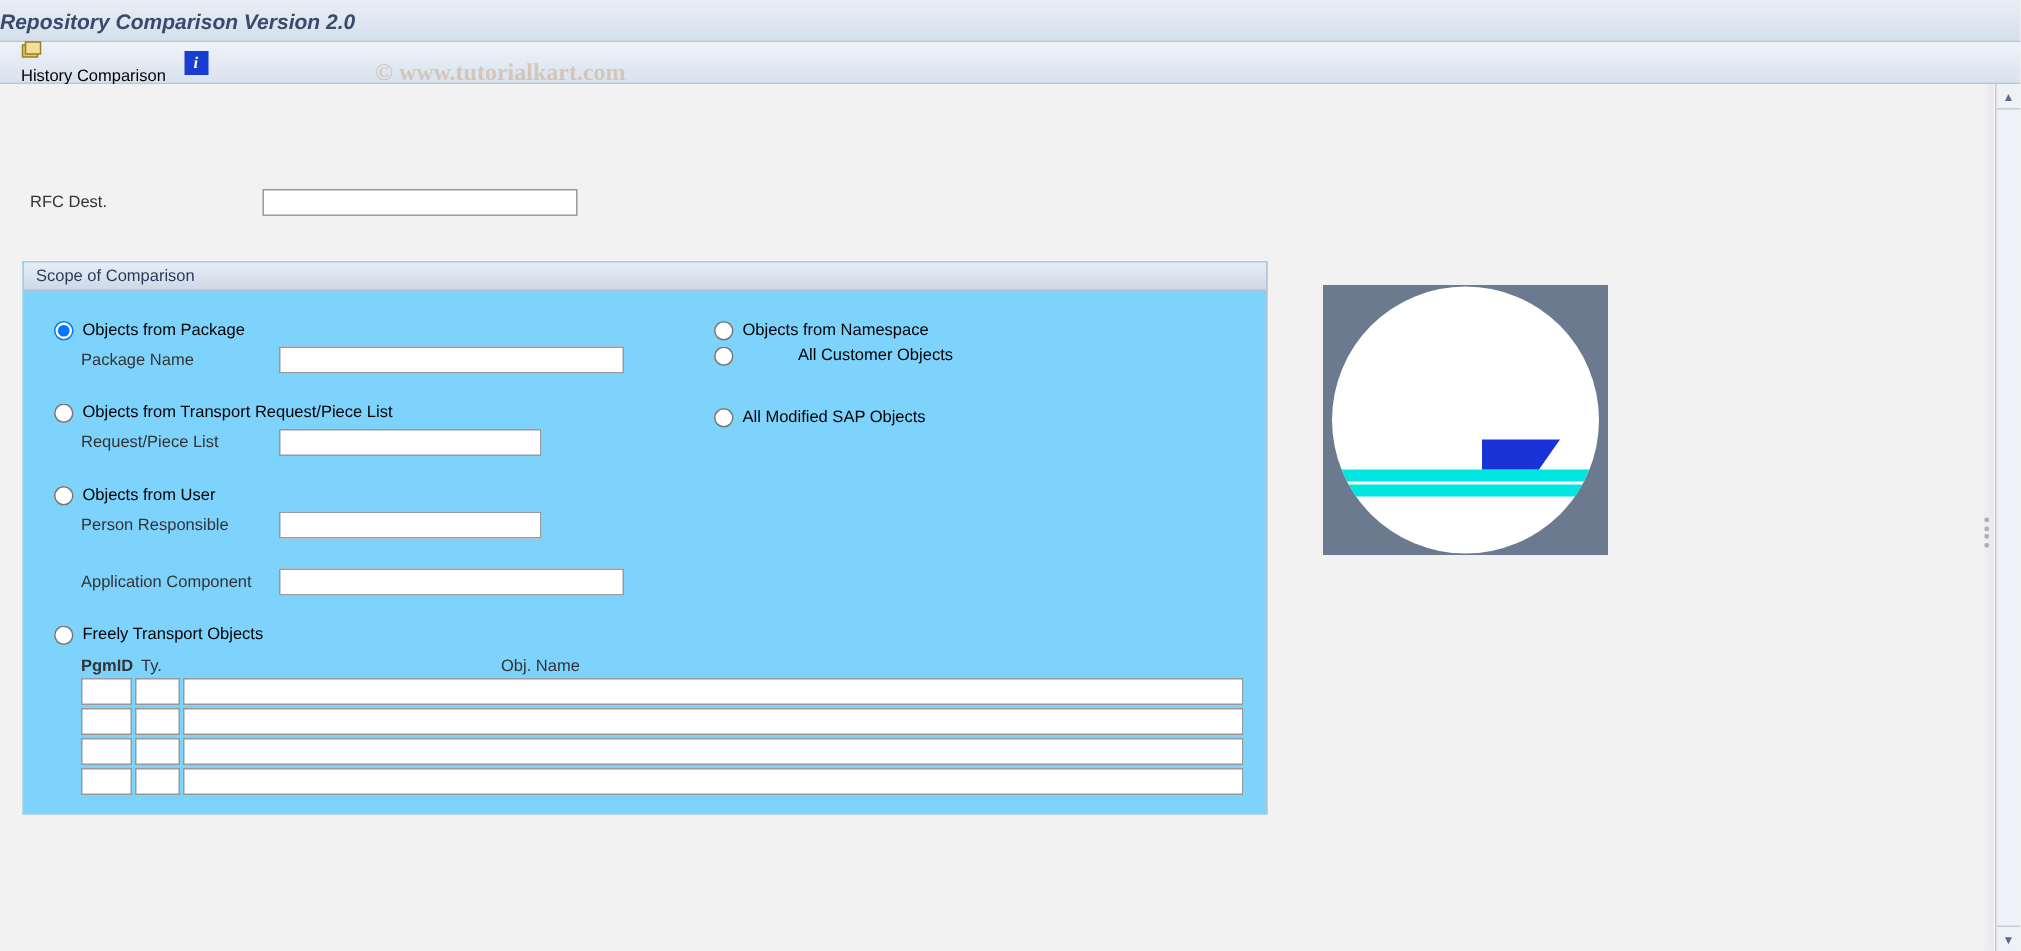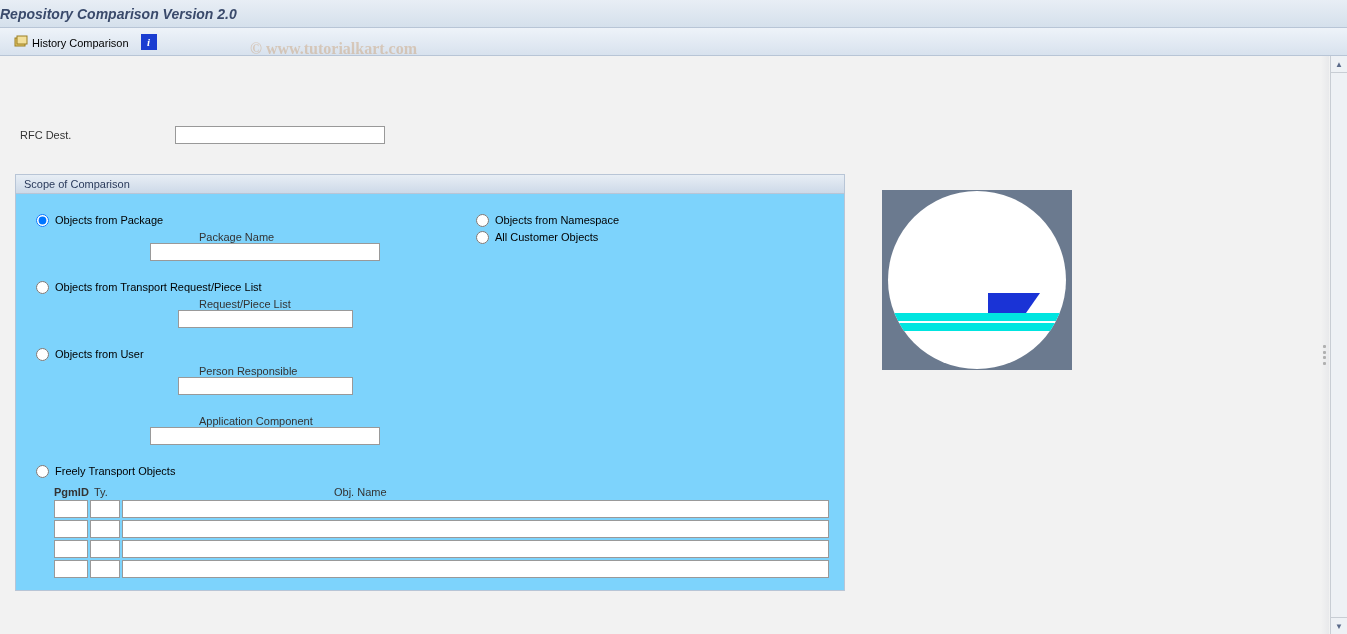--- a/index.html
+++ b/index.html
@@ -28,25 +28,26 @@
       background: linear-gradient(to bottom, #eef3f9 0%, #d8e2ee 100%);
       border-bottom: 1px solid #b8c5d6;
       padding: 4px 8px;
       height: 28px;
       display: flex;
       align-items: center;
       gap: 6px;
     }
     .toolbar-btn {
       display: flex;
-      align-items: flex-end;
+      align-items: flex-start;
       gap: 4px;
       padding: 2px 6px;
       cursor: pointer;
       border-radius: 2px;
+      flex-direction: column;
     }
     .history-icon {
       width: 14px; height: 14px;
       display: inline-block;
     }
     .info-icon {
       width: 16px; height: 16px;
       background: #1a3dd1;
       color: white;
       font-weight: bold;
@@ -112,27 +113,26 @@
     .col-right { flex: 1; }
     .radio-row {
       display: flex;
       margin-bottom: 4px;
     }
     .radio-row input[type="radio"] { margin-right: 6px; }
     .field-row {
       display: flex;
       align-items: center;
       margin: 0 0 20px 18px;
-      flex-direction: column;
     }
     .field-label { width: 132px; color: #333; }
     .field-input { width: 230px; }
     .field-input-sm { width: 175px; }
     .field-input-ns { width: 110px; }
-    .radio-spacer { margin-bottom: 22px; }
+    .radio-spacer { margin-bottom: 22px; gap: 37px; }
     .table-header {
       display: flex;
       margin: 4px 0 2px 18px;
       color: #333;
     }
     .th-pgmid { width: 40px; font-weight: bold; }
     .th-ty { width: 40px; }
     .th-obj { width: 230px; margin-left: 200px; }
     .table-rows { margin-left: 18px; }
     .table-row { display: flex; gap: 2px; margin-bottom: 2px; }
@@ -304,20 +304,24 @@
           <div class="radio-row">
             <input type="radio" name="scope" style="">
             <span>Objects from Namespace</span>
           </div>
 
           <div class="radio-row radio-spacer" style="margin-bottom:28px;">
             <input type="radio" name="scope" style="">
             <span>All Customer Objects</span>
           </div>
 
+          <div class="radio-row">
+            <input type="radio" name="scope" style="">
+            <span>All Modified SAP Objects</span>
+          </div>
 
         </div>
       </div>
 
       <div class="table-header">
         <span class="th-pgmid">PgmID</span>
         <span class="th-ty">Ty.</span>
         <span class="th-obj">Obj. Name</span>
       </div>
       <div class="table-rows">

